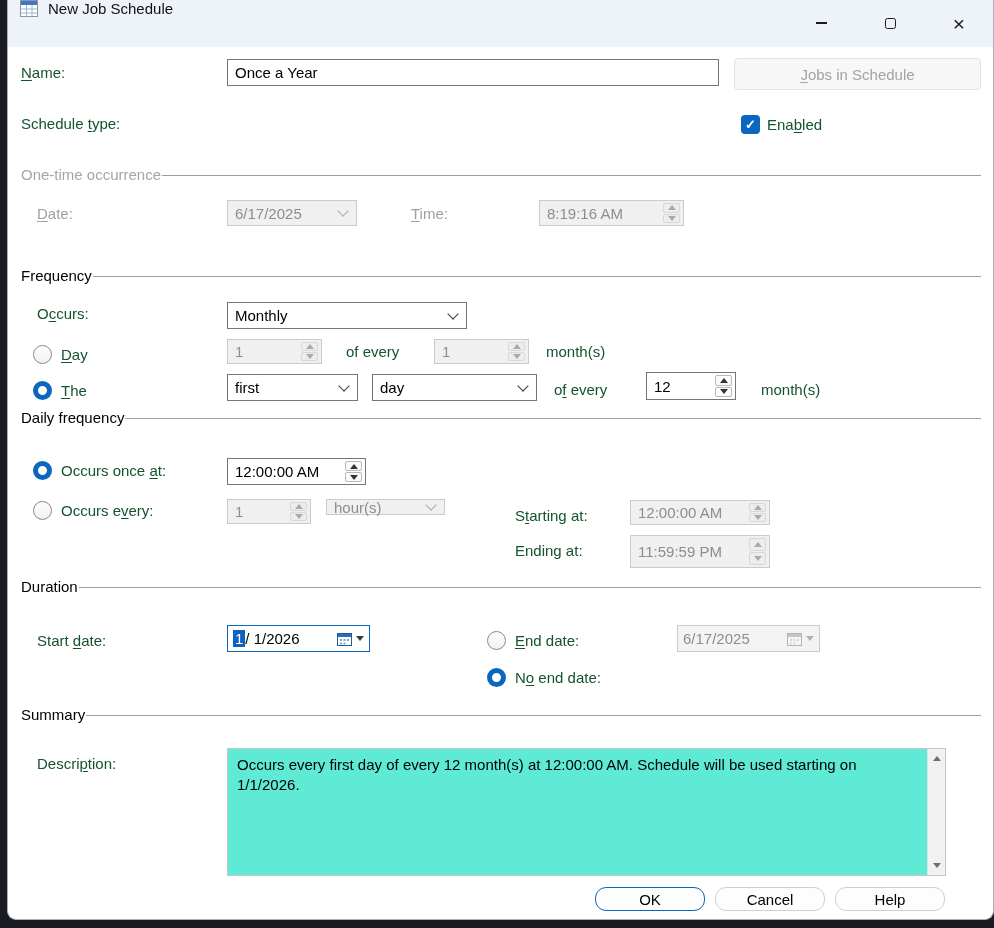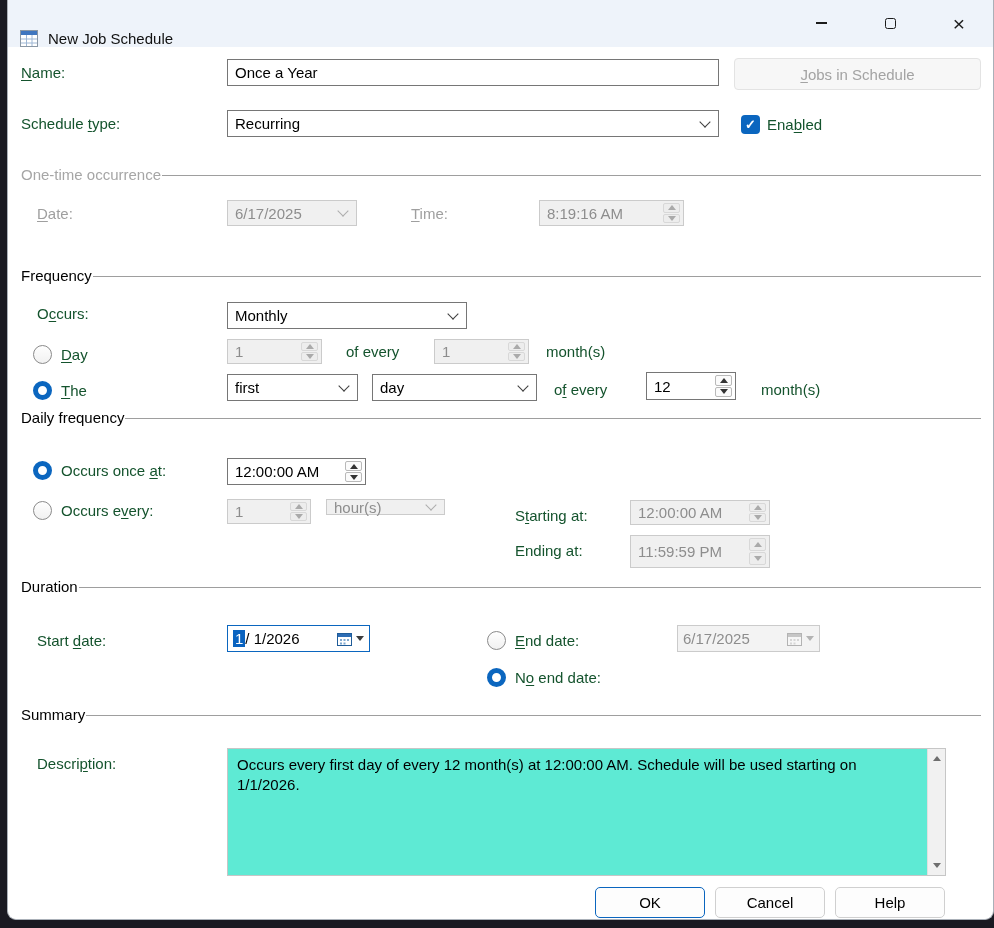--- a/index.html
+++ b/index.html
@@ -1,21 +1,21 @@
 <!DOCTYPE html>
 <html><head>
 <meta charset="utf-8">
 <style>
   *{margin:0;padding:0;box-sizing:border-box}
   html,body{width:994px;height:928px}
   body{background:#1a1a22;font-family:"Liberation Sans",sans-serif;position:relative;overflow:hidden}
   .win{position:absolute;left:7px;top:0;width:987px;height:920px;background:#fff;
        border:1px solid #aab0b8;border-top:none;border-radius:0 0 9px 9px;overflow:hidden}
   
-  .titlebar{position:absolute;left:0;top:0;right:0;height:47px;background:#eef3fa;display:flex;align-items:flex-end}
+  .titlebar{position:absolute;left:0;top:0;right:0;height:47px;background:#eef3fa;display:flex;align-items:flex-start}
   .win-icon{margin-left:12px;display:flex}
   .title{font-size:15px;color:#111;margin-left:10px}
   .tb-btn{position:absolute;top:0;width:46px;height:46px;display:flex;align-items:center;justify-content:center;cursor:default}
   .tb-min{left:790px}.tb-max{left:859px}.tb-close{left:928px}
   .min-glyph{width:11px;height:1.5px;background:#1b1b1b;display:block}
   .max-glyph{width:11px;height:11px;border:1.2px solid #1b1b1b;border-radius:2.5px;display:block}
   .close-glyph{font-size:21px;color:#1b1b1b;line-height:1}
   
   .lbl{position:absolute;font-size:15px;color:#14532d;white-space:nowrap}
   .lbl.dis{color:#9f9f9f}
@@ -59,21 +59,21 @@
   .jobs-btn{position:absolute;background:#f7f7f7;border:1px solid #e3e3e3;border-radius:4px;color:#a3a3a3;
             font-size:15px;display:flex;align-items:center;justify-content:center}
   
   .desc{position:absolute;left:219px;top:748px;width:719px;height:128px;background:#5eead4;border:1px solid #c6c6c6}
   .desc-text{position:absolute;left:9px;right:26px;top:6px;font-size:15px;line-height:1.35;color:#000}
   .vscroll{position:absolute;right:0;top:0;bottom:0;width:18px;background:#f1f1f1;border-left:1px solid #e0e0e0;
            display:flex;flex-direction:column;justify-content:space-between;align-items:center;padding:7px 0}
   .sc.tri-up{border-bottom-color:#6e6e6e}
   .sc.tri-down{border-top-color:#6e6e6e}
   
-  .btn{position:absolute;height:31px;background:#fdfdfd;border:1px solid #d0d0d0;border-radius:5px;
+  .btn{position:absolute;height:24px;background:#fdfdfd;border:1px solid #d0d0d0;border-radius:11px;
        font-family:inherit;font-size:15px;color:#000;display:flex;align-items:center;justify-content:center}
   .btn.primary{border:1.6px solid #0b66bf}
   u{text-underline-offset:2px}
 </style>
 </head>
 <body>
 
 <div class="win">
 
   <div class="titlebar">
@@ -97,24 +97,20 @@
     <div class="tb-btn tb-close">
         <span class="close-glyph">×</span>
       </div>
   </div>
 
   <span class="lbl" style="left:13px;top:64px"><u>N</u>ame:</span>
   <input class="txt" style="left: 219px; top: 59px; width: 492px; height: 27px;" value="Once a Year">
   <div class="jobs-btn" style="left:726px;top:58px;width:247px;height:32px"><u>J</u>obs in Schedule</div>
 
   <span class="lbl" style="left:13px;top:115px">Schedule <u>t</u>ype:</span>
-  <div class="field combo" style="left:219px;top:110px;width:492px;height:27px">
-    <span class="val">Recurring</span>
-    <i class="chev"></i>
-  </div>
   <div class="checkbox" style="left:733px;top:115px">
       <span>✓</span>
     </div>
   <span class="lbl" style="left:759px;top:116px">Ena<u>b</u>led</span>
 
   <div class="group dis" style="top:166px">
     <span>One-time occurrence</span>
       <i class="rule"></i>
   </div>
   <span class="lbl dis" style="left:29px;top:205px"><u>D</u>ate:</span>

